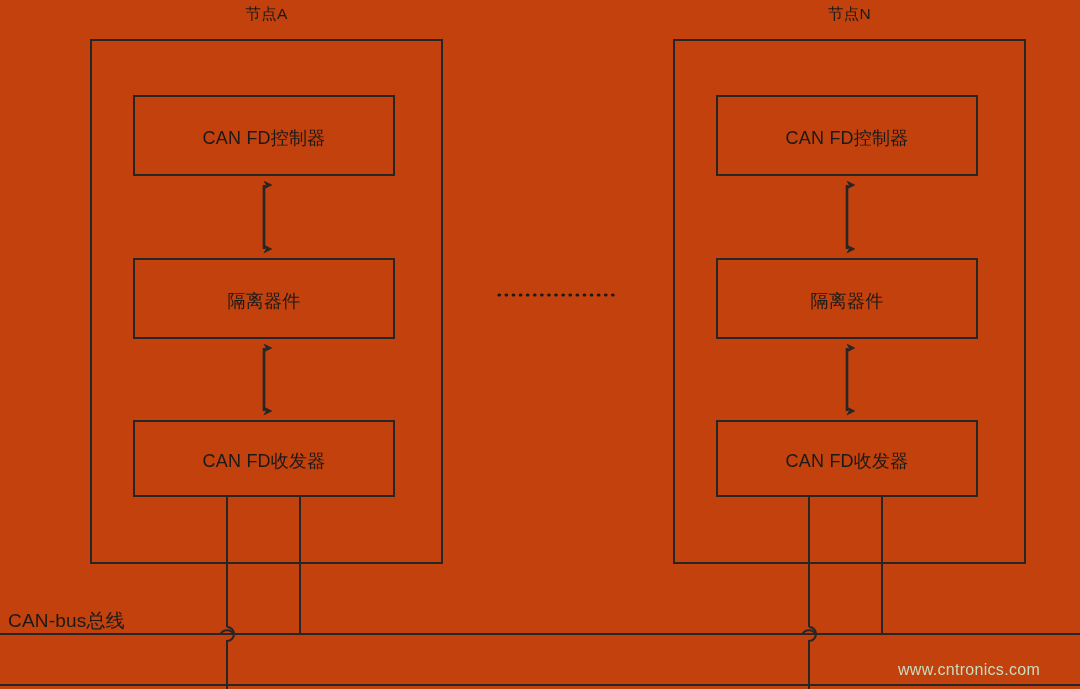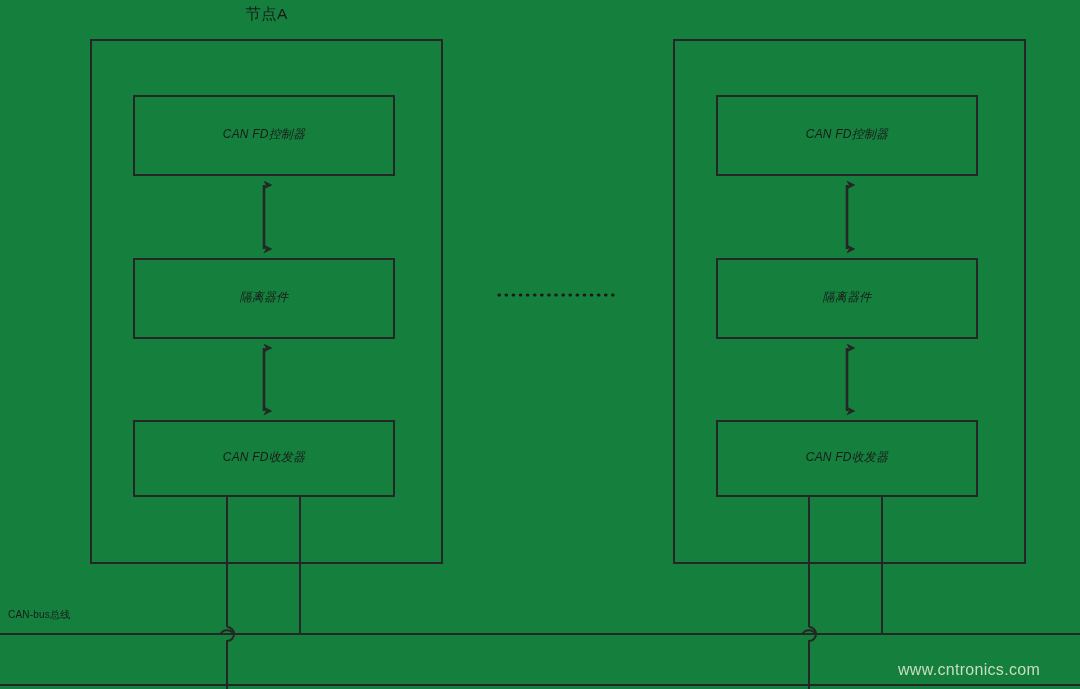--- a/index.html
+++ b/index.html
@@ -7,50 +7,49 @@
     padding: 0;
     background: #ffffff;
   }
   body {
     font-family: "Liberation Sans", sans-serif;
   }
   #canvas {
     position: relative;
     width: 1080px;
     height: 689px;
-    background: #15803d;
+    background: #c2410c;
     overflow: hidden;
   }
   #diagram-svg {
     position: absolute;
     left: 0;
     top: 0;
     width: 1080px;
     height: 689px;
   }
   .node-title {
     position: absolute;
     font-size: 15.5px;
     color: #1a1a1a;
     white-space: nowrap;
     text-align: center;
     letter-spacing: 0.2px;
   }
   .block-label {
     position: absolute;
-    font-size: 12px;
+    font-size: 18px;
     color: #1a1a1a;
     white-space: nowrap;
     text-align: center;
     letter-spacing: 0.2px;
-    font-style: italic;
   }
   .bus-label {
     position: absolute;
-    font-size: 10px;
+    font-size: 19px;
     color: #1a1a1a;
     white-space: nowrap;
     letter-spacing: 0.2px;
   }
   .watermark {
     position: absolute;
     font-size: 16px;
     white-space: nowrap;
     letter-spacing: 0.3px;
     text-align: center;
@@ -110,20 +109,21 @@
     </g>
 
     <line x1="0" y1="634" x2="1080" y2="634" stroke="#262626" stroke-width="2"></line>
     <line x1="0" y1="685" x2="1080" y2="685" stroke="#262626" stroke-width="2"></line>
 
     <line x1="499" y1="295" x2="615" y2="295" stroke="#1a1a1a" stroke-width="3.2" stroke-linecap="round" stroke-dasharray="0.5 6.6"></line>
   </svg>
 
   <div class="node-title" style="left: 91px; top: 4px; width: 351px;">节点A</div>
 
+  <div class="node-title" style="left: 674px; top: 4px; width: 351px;">节点N</div>
 
   <div class="block-label" style="left: 134px; top: 126px; width: 260px;">CAN FD控制器</div>
 
   <div class="block-label" style="left: 134px; top: 289px; width: 260px;">隔离器件</div>
 
   <div class="block-label" style="left: 134px; top: 449px; width: 260px;">CAN FD收发器</div>
 
   <div class="block-label" style="left: 717px; top: 126px; width: 260px;">CAN FD控制器</div>
 
   <div class="block-label" style="left: 717px; top: 289px; width: 260px;">隔离器件</div>

